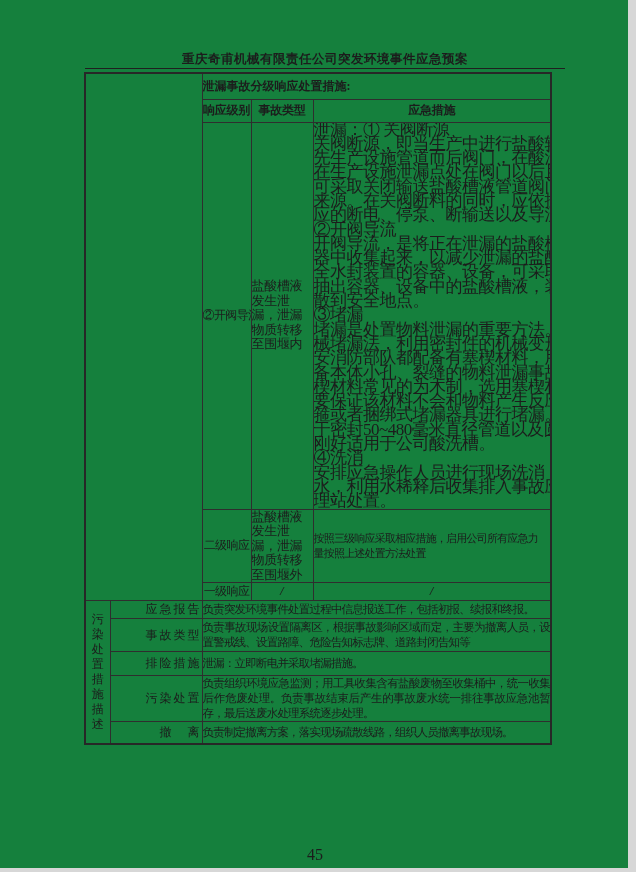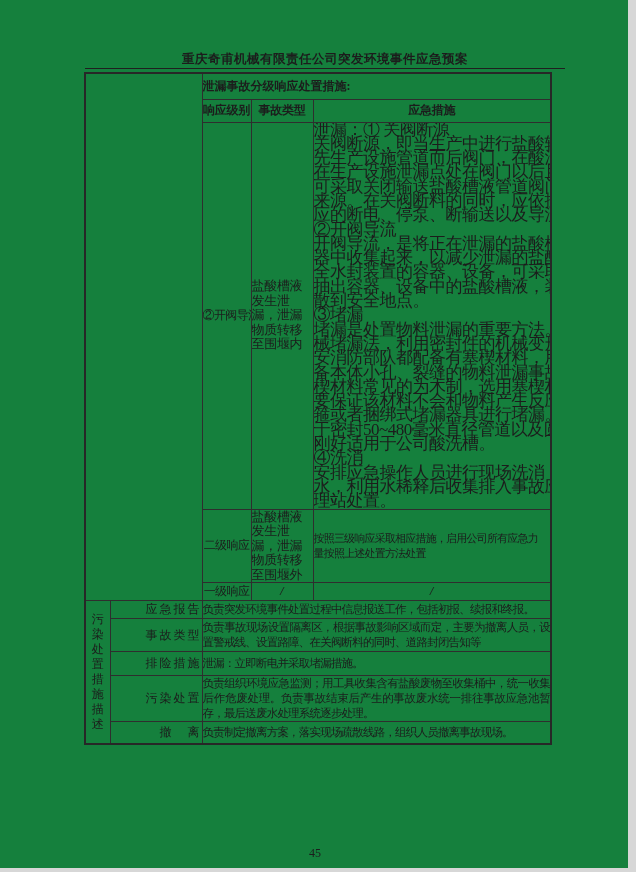--- a/index.html
+++ b/index.html
@@ -78,21 +78,21 @@
   td.label-cell{
     text-align:right;letter-spacing:2px;white-space:nowrap;
   }
   td.content-cell{
     font-size:11.5px;letter-spacing:-0.8px;line-height:15px;
     text-align:justify;padding:1px 4px 1px 5px;
     word-break:break-all;vertical-align:middle;
   }
   .page-number{
     position:absolute;left:300px;top:846px;width:30px;
-    font-size:12px;text-align:center;
+    font-size:16px;text-align:center;
   }
 </style>
 </head>
 <body>
 
 <div class="page">
 
   <div class="doc-title">重庆奇甫机械有限责任公司突发环境事件应急预案</div>
   <div class="header-rule"></div>
 
@@ -165,21 +165,21 @@
     <tr class="r6">
       <td rowspan="5" class="side-cell">
         <div class="side-label">污染处置措施描述</div>
       </td>
       <td class="label-cell">应急报告</td>
       <td colspan="3" class="content-cell">负责突发环境事件处置过程中信息报送工作，包括初报、续报和终报。</td>
     </tr>
 
     <tr class="r7">
       <td class="label-cell">事故类型</td>
-      <td colspan="3" class="content-cell">负责事故现场设置隔离区，根据事故影响区域而定，主要为撤离人员，设置警戒线、设置路障、在关阀断料的同时、道路封闭告知等</td>
+      <td colspan="3" class="content-cell">负责事故现场设置隔离区，根据事故影响区域而定，主要为撤离人员，设置警戒线、设置路障、危险告知标志牌、道路封闭告知等</td>
     </tr>
 
     <tr class="r8">
       <td class="label-cell">排险措施</td>
       <td colspan="3" class="content-cell">泄漏：立即断电并采取堵漏措施。</td>
     </tr>
 
     <tr class="r9">
       <td class="label-cell">污染处置</td>
       <td colspan="3" class="content-cell">负责组织环境应急监测；用工具收集含有盐酸废物至收集桶中，统一收集后作危废处理。负责事故结束后产生的事故废水统一排往事故应急池暂存，最后送废水处理系统逐步处理。</td>

